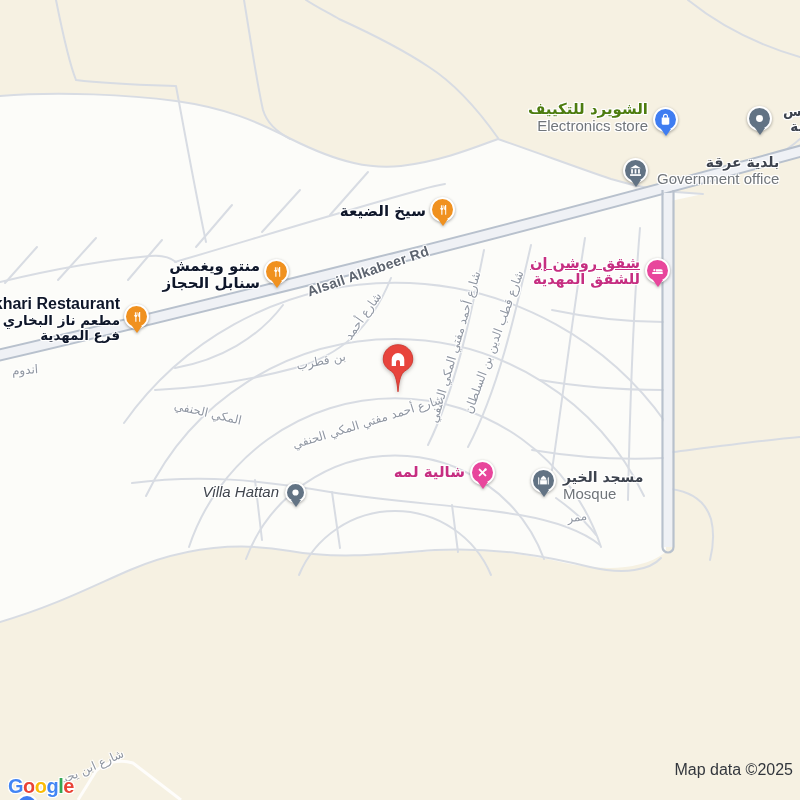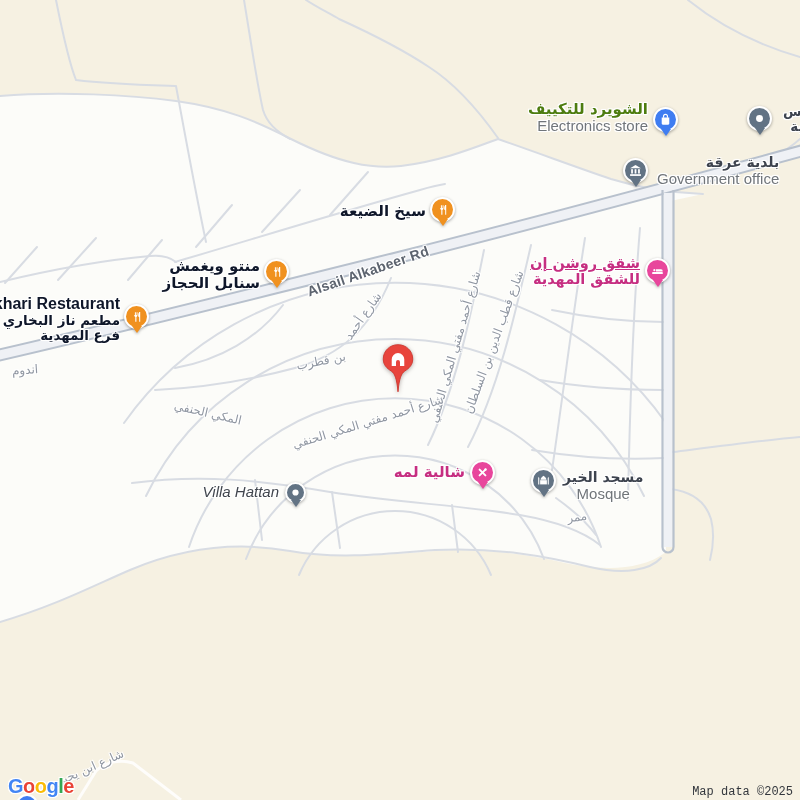--- a/index.html
+++ b/index.html
@@ -61,21 +61,21 @@
     background:#3f7df1;border:2px solid #fff;box-sizing:border-box;
   }
   
   .glogo{
     position:absolute;left:8px;top:775px;font-size:20px;font-weight:700;
     letter-spacing:-0.5px;
     text-shadow:-1px -1px 0 #fff,1px -1px 0 #fff,-1px 1px 0 #fff,1px 1px 0 #fff,0 0 2px #fff;
   }
   .glogo .b{color:#4285F4;}.glogo .r{color:#EA4335;}.glogo .y{color:#FBBC05;}.glogo .g{color:#34A853;}
   .attribution{
-    position:absolute;right:7px;bottom:1px;font-size:12px;color:#33373d;font-family:Liberation Mono, monospace;
+    position:absolute;right:7px;bottom:21px;font-size:16px;color:#33373d;
   }
 </style>
 </head>
 <body>
 
 <div class="stage">
 
   <svg class="roadnet" width="800" height="800" viewBox="0 0 800 800">
 
     <path d="M0 96 C60 91 130 95 176 101 C226 108 256 121 291 139 C341 164 372 169 401 166
@@ -275,21 +275,21 @@
   <div class="marker m-slate" style="left:531px;top:468px;">
     <span>
       <svg width="13" height="13" viewBox="0 0 12 12" fill="#fff">
           <path d="M6 1.6 C4.2 2.9 3.3 3.9 3.3 5.2 H8.7 C8.7 3.9 7.8 2.9 6 1.6 Z"></path>
           <rect x="2.9" y="5.7" width="6.2" height="3.9"></rect>
           <path d="M1.1 3.6 l.5-1.1 .5 1.1 v6 H1.1 Z"></path>
           <path d="M9.9 3.6 l.5-1.1 .5 1.1 v6 H9.9 Z"></path>
         </svg>
     </span>
   </div>
-  <div class="lbl" style="left:563px;top:470px;text-align:center;">
+  <div class="lbl" style="left:563px;top:470px;">
     <div class="ar c-dark" style="font-size:14px;font-weight:700;">مسجد الخير</div>
     <div class="poi-en">Mosque</div>
   </div>
 
   <div class="marker m-slate m-sm" style="left:285px;top:482px;">
     <span>
       <svg width="11" height="11" viewBox="0 0 12 12">
           <circle cx="6" cy="6" r="3.4" fill="#fff"></circle>
         </svg>
     </span>

